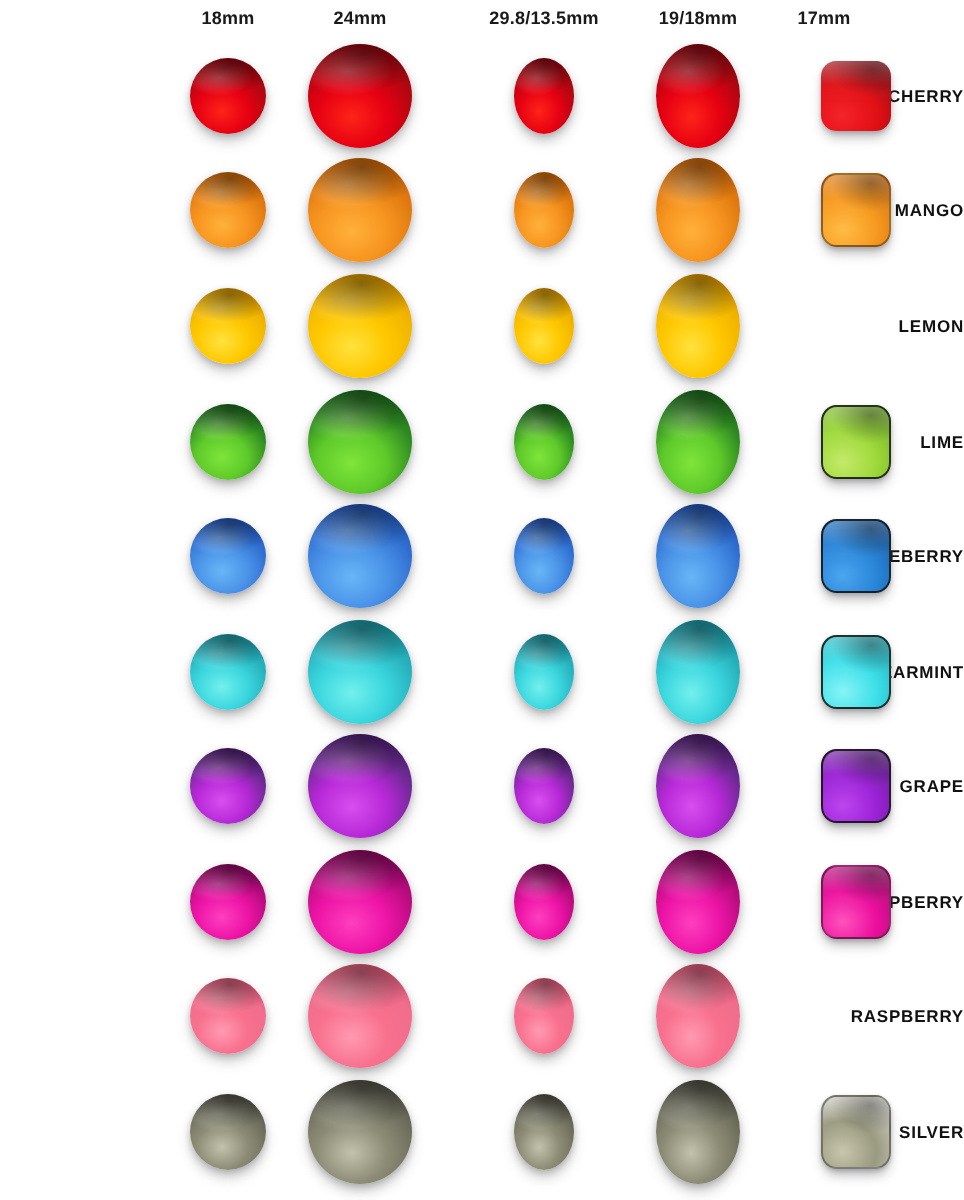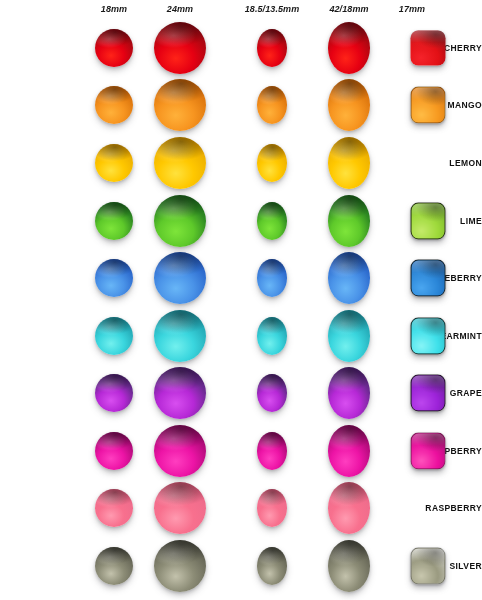--- a/index.html
+++ b/index.html
@@ -8,21 +8,21 @@
     font-family:"Liberation Sans", sans-serif;
     overflow:hidden;
   }
   #sheet{position:relative;width:482px;height:600px;background:#fff;}
 
   
   .col-header{
     position:absolute;top:4px;
     font-size:9px;font-weight:bold;color:#1a1a1a;
     letter-spacing:0.1px;text-align:center;
-    transform:translateX(-50%);white-space:nowrap;font-style:italic;
+    transform:translateX(-50%);white-space:nowrap;
   }
 
   
   .row-label{
     position:absolute;
     font-size:8.5px;font-weight:bold;color:#111;
     letter-spacing:0.4px;text-align:right;
     right:0;width:80px;
     transform:translateY(-50%);white-space:nowrap;
   }
@@ -75,22 +75,22 @@
     border:1px solid rgba(40,40,36,0.45);
   }
 </style>
 </head>
 <body>
 
 <div id="sheet">
   <div id="headers">
       <div class="col-header" style="left: 114px;">18mm</div>
       <div class="col-header" style="left: 180px;">24mm</div>
-      <div class="col-header" style="left: 272px;">18.5/13.5mm</div>
-      <div class="col-header" style="left: 349px;">42/18mm</div>
+      <div class="col-header" style="left: 272px;">29.8/13.5mm</div>
+      <div class="col-header" style="left: 349px;">19/18mm</div>
       <div class="col-header" style="left: 412px;">17mm</div>
     </div>
   <div id="labels">
       <div class="row-label" style="top: 48px;">CHERRY</div>
       <div class="row-label" style="top: 105px;">MANGO</div>
       <div class="row-label" style="top: 163px;">LEMON</div>
       <div class="row-label" style="top: 221px;">LIME</div>
       <div class="row-label" style="top: 278px;">BLUEBERRY</div>
       <div class="row-label" style="top: 336px;">SPEARMINT</div>
       <div class="row-label" style="top: 393px;">GRAPE</div>

